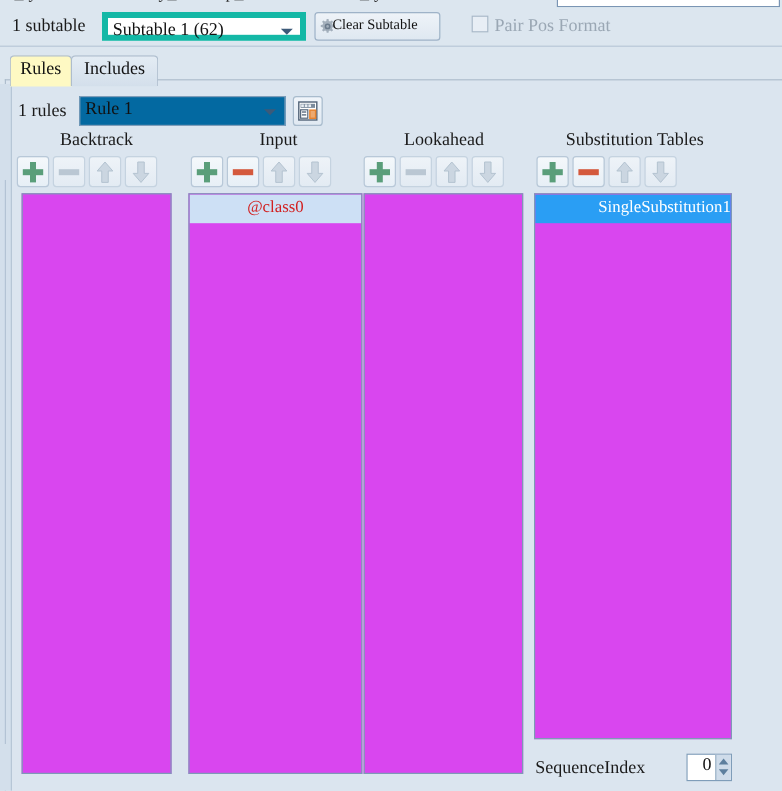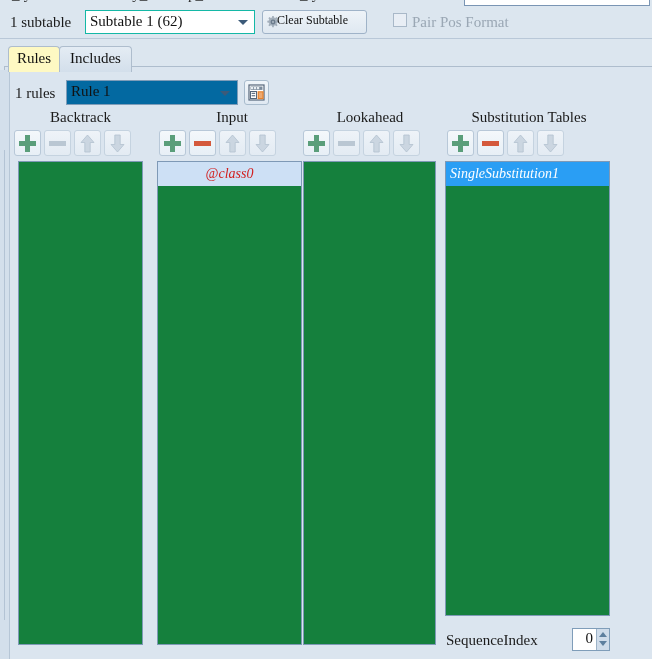--- a/index.html
+++ b/index.html
@@ -60,21 +60,21 @@
     white-space: nowrap;
   }
   #subtable-count {
     left: 10px; top: 8px;
   }
   #subtable-combo {
     position: absolute;
     left: 85px; top: 4px;
     width: 170px; height: 24px;
     background: #ffffff;
-    border: 1px solid #14b8a6;
+    border: 5px solid #14b8a6;
     box-sizing: border-box;
   }
   #subtable-combo .combo-text {
     position: absolute;
     left: 4px; top: 2px;
     font-size: 15px;
     color: #111;
     white-space: nowrap;
   }
   #subtable-combo .combo-arrow {
@@ -271,43 +271,43 @@
   
   .gl-arrow {
     position: absolute;
     left: 5px; top: 3px;
     width: 15px; height: 19px;
   }
 
   
   .listpanel {
     position: absolute;
-    background: #15803d;
+    background: #d946ef;
     border: 1px solid #7e99b6;
     box-sizing: border-box;
     overflow: hidden;
-    font-style: italic;
   }
   .listrow {
     height: 24px;
     line-height: 24px;
     font-size: 14px;
     white-space: nowrap;
     overflow: hidden;
     cursor: default;
   }
   .listrow.center { text-align: center; }
   .listrow.sel-light {
     background: #cde0f5;
     color: #d21f1f;
   }
   .listrow.sel-strong {
     background: #2a9ef4;
     color: #ffffff;
     padding-left: 4px;
+    text-align: right;
   }
 
   
   #seqindex-label {
     left: 446px; top: 632px;
   }
   #seqindex-spin {
     position: absolute;
     left: 572px; top: 628px;
     width: 38px; height: 23px;

